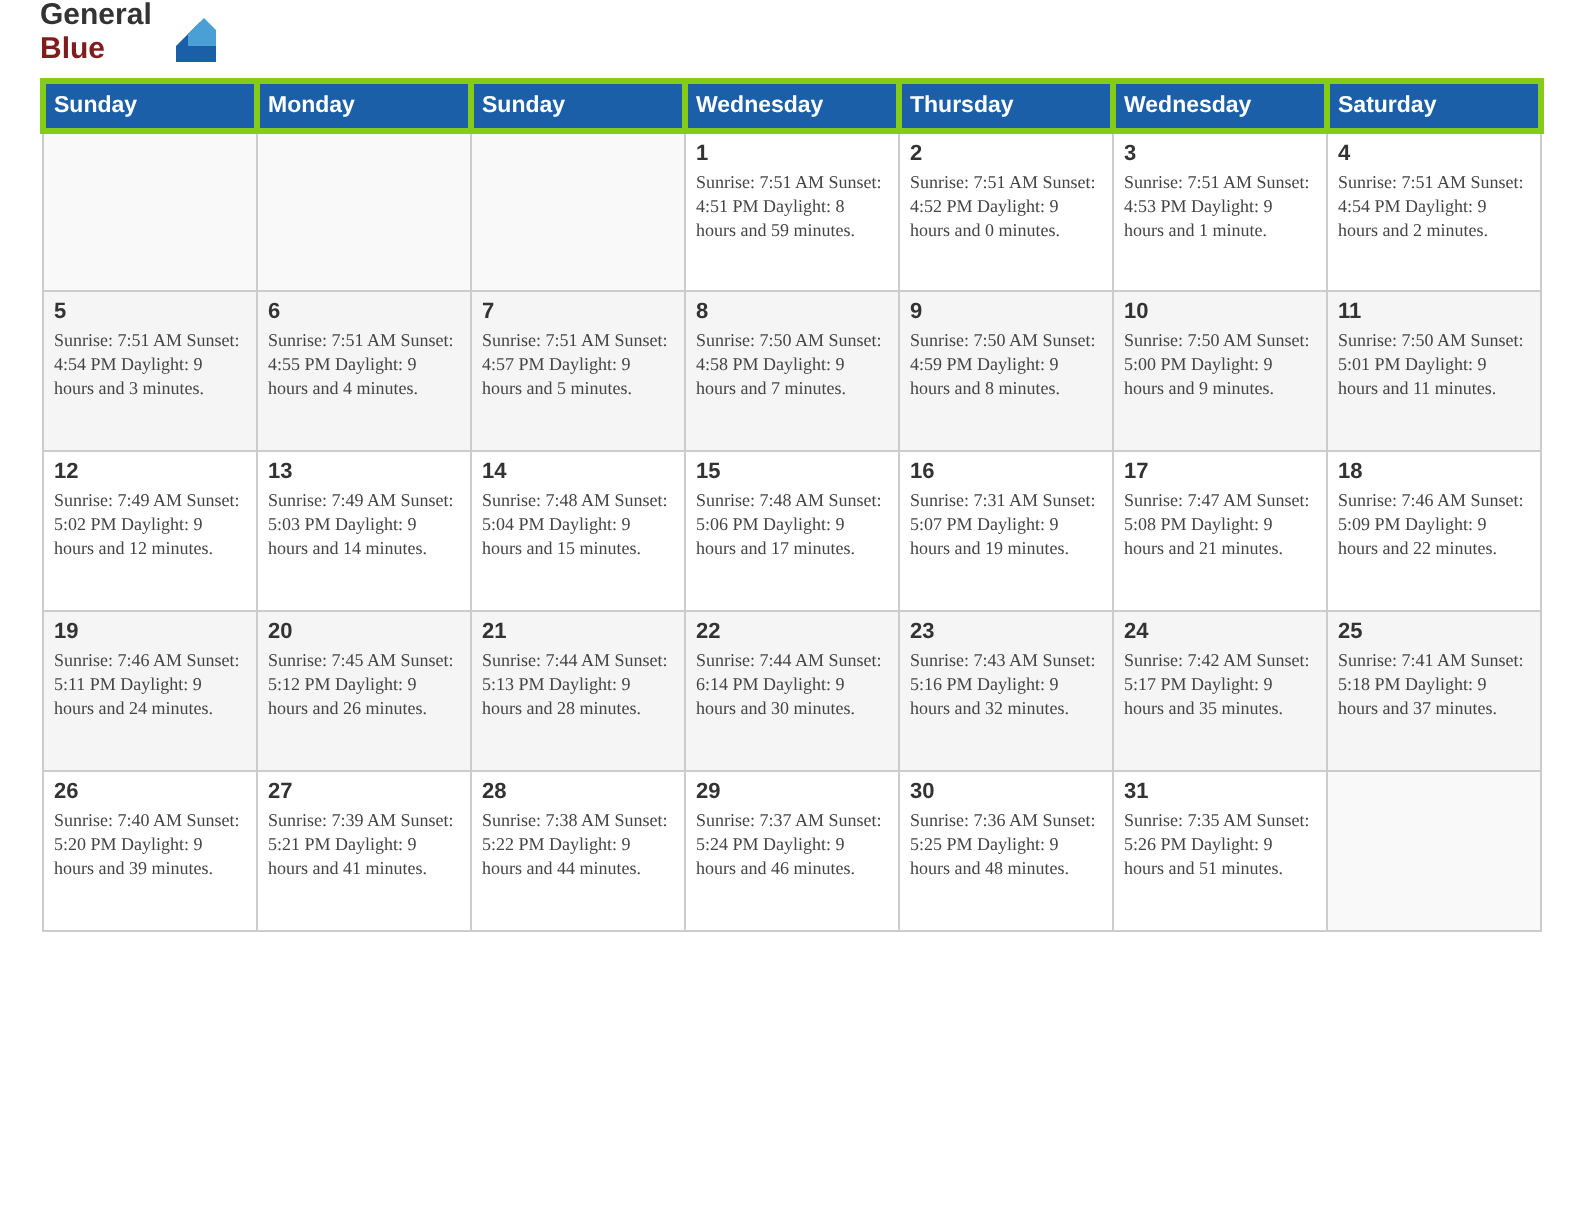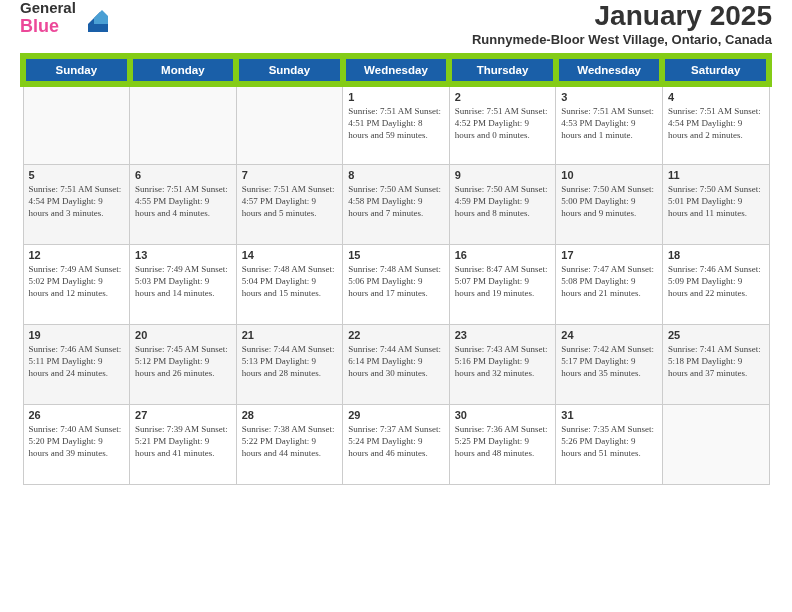--- a/index.html
+++ b/index.html
@@ -28,23 +28,23 @@
       display: flex;
       flex-direction: column;
       line-height: 1.1;
     }
     .logo-general {
       font-size: 15px;
       font-weight: bold;
       color: #333;
     }
     .logo-blue {
-      font-size: 18px;
-      font-weight: bold;
-      color: #ec4899;
+      font-size: 15px;
+      font-weight: bold;
+      color: #7f1d1d;
     }
     .logo-icon {
       width: 28px;
       height: 28px;
       margin-left: 2px;
     }
     .title-block {
       text-align: right;
     }
     .month-title {
@@ -61,22 +61,22 @@
       width: 100%;
       border-collapse: collapse;
       table-layout: fixed;
     }
     thead tr th {
       background: #1a5fa8;
       color: #fff;
       font-size: 11.5px;
       font-weight: bold;
       padding: 5px 4px;
-      text-align: center;
-      border: 6px solid #84cc16;
+      text-align: left;
+      border: 3px solid #84cc16;
     }
     tbody tr td {
       border: 1px solid #ccc;
       vertical-align: top;
       padding: 4px 5px;
       font-size: 9.5px;
       color: #333;
       height: 80px;
       background: #fff;
     }
@@ -107,24 +107,20 @@
     <div class="logo">
       <div class="logo-text">
         <span class="logo-general">General</span>
         <span class="logo-blue">Blue</span>
       </div>
       <svg class="logo-icon" viewBox="0 0 28 28" xmlns="http://www.w3.org/2000/svg">
         <polygon points="8,20 20,8 28,16 28,28 8,28" fill="#1a5fa8"></polygon>
         <polygon points="14,14 22,6 28,12 28,20 14,20" fill="#4a9fd4"></polygon>
       </svg>
     </div>
-    <div class="title-block">
-      <div class="month-title">January 2025</div>
-      <div class="location-title">Runnymede-Bloor West Village, Ontario, Canada</div>
-    </div>
   </div>
 
   <table>
     <thead>
       <tr>
 
       <th>Sunday</th>
           <th>Monday</th>
           <th>Sunday</th>
           <th>Wednesday</th>
@@ -227,21 +223,21 @@
 Daylight: 9 hours and 15 minutes.</div>
           </td>
           <td>
             <span class="day-num">15</span>
             <div class="cell-content">Sunrise: 7:48 AM
 Sunset: 5:06 PM
 Daylight: 9 hours and 17 minutes.</div>
           </td>
           <td>
             <span class="day-num">16</span>
-            <div class="cell-content">Sunrise: 8:47 AM
+            <div class="cell-content">Sunrise: 7:31 AM
 Sunset: 5:07 PM
 Daylight: 9 hours and 19 minutes.</div>
           </td>
           <td>
             <span class="day-num">17</span>
             <div class="cell-content">Sunrise: 7:47 AM
 Sunset: 5:08 PM
 Daylight: 9 hours and 21 minutes.</div>
           </td>
           <td>

